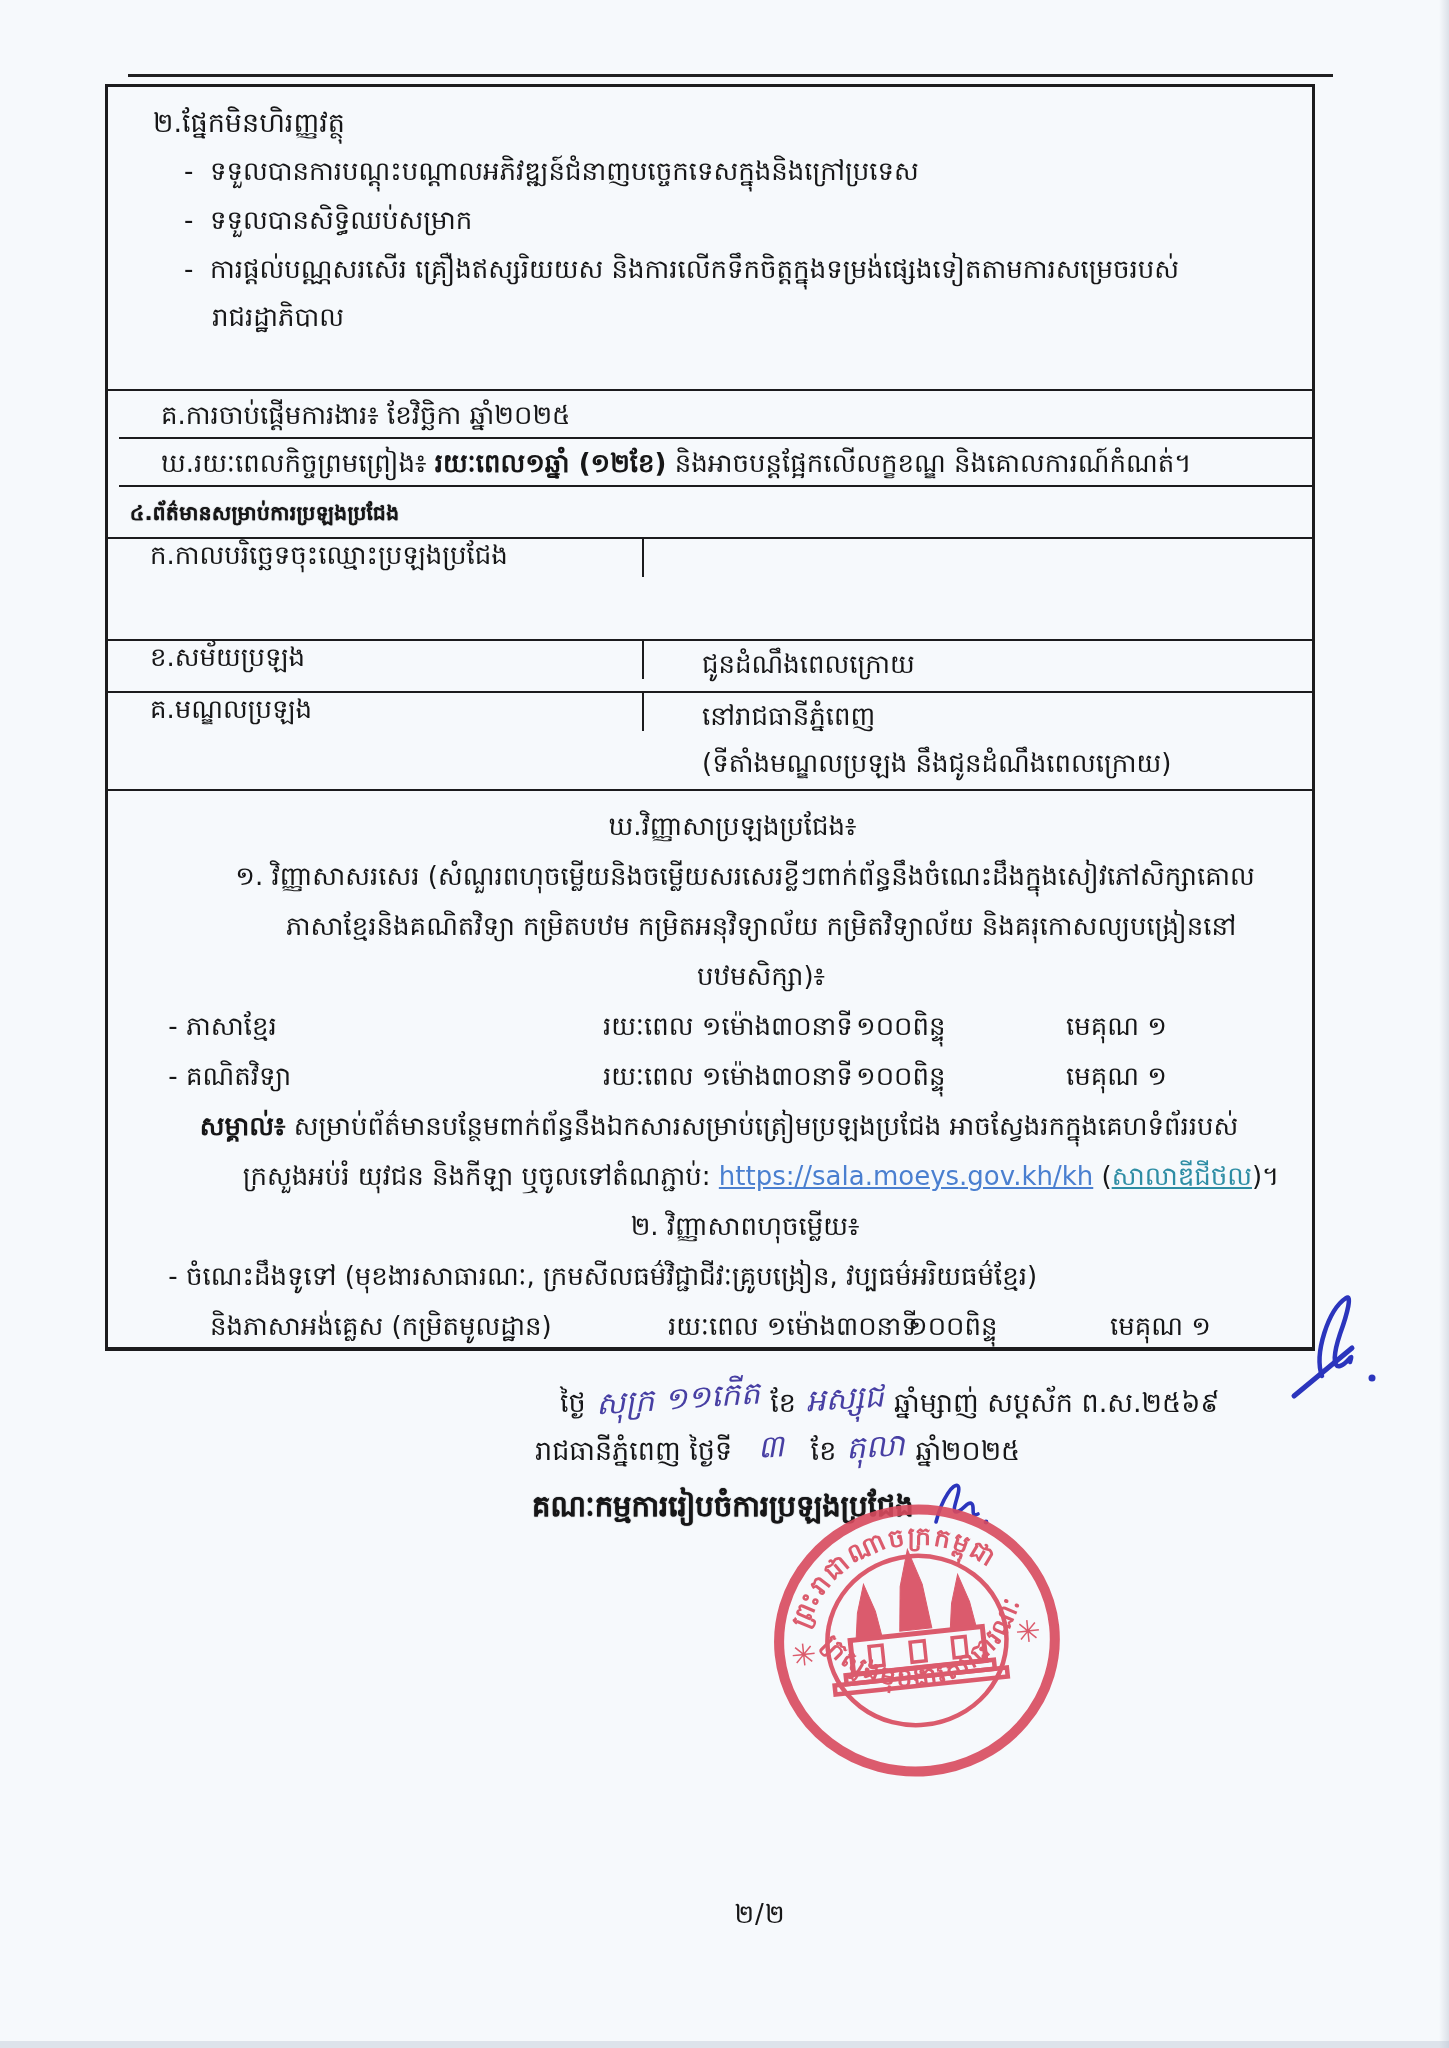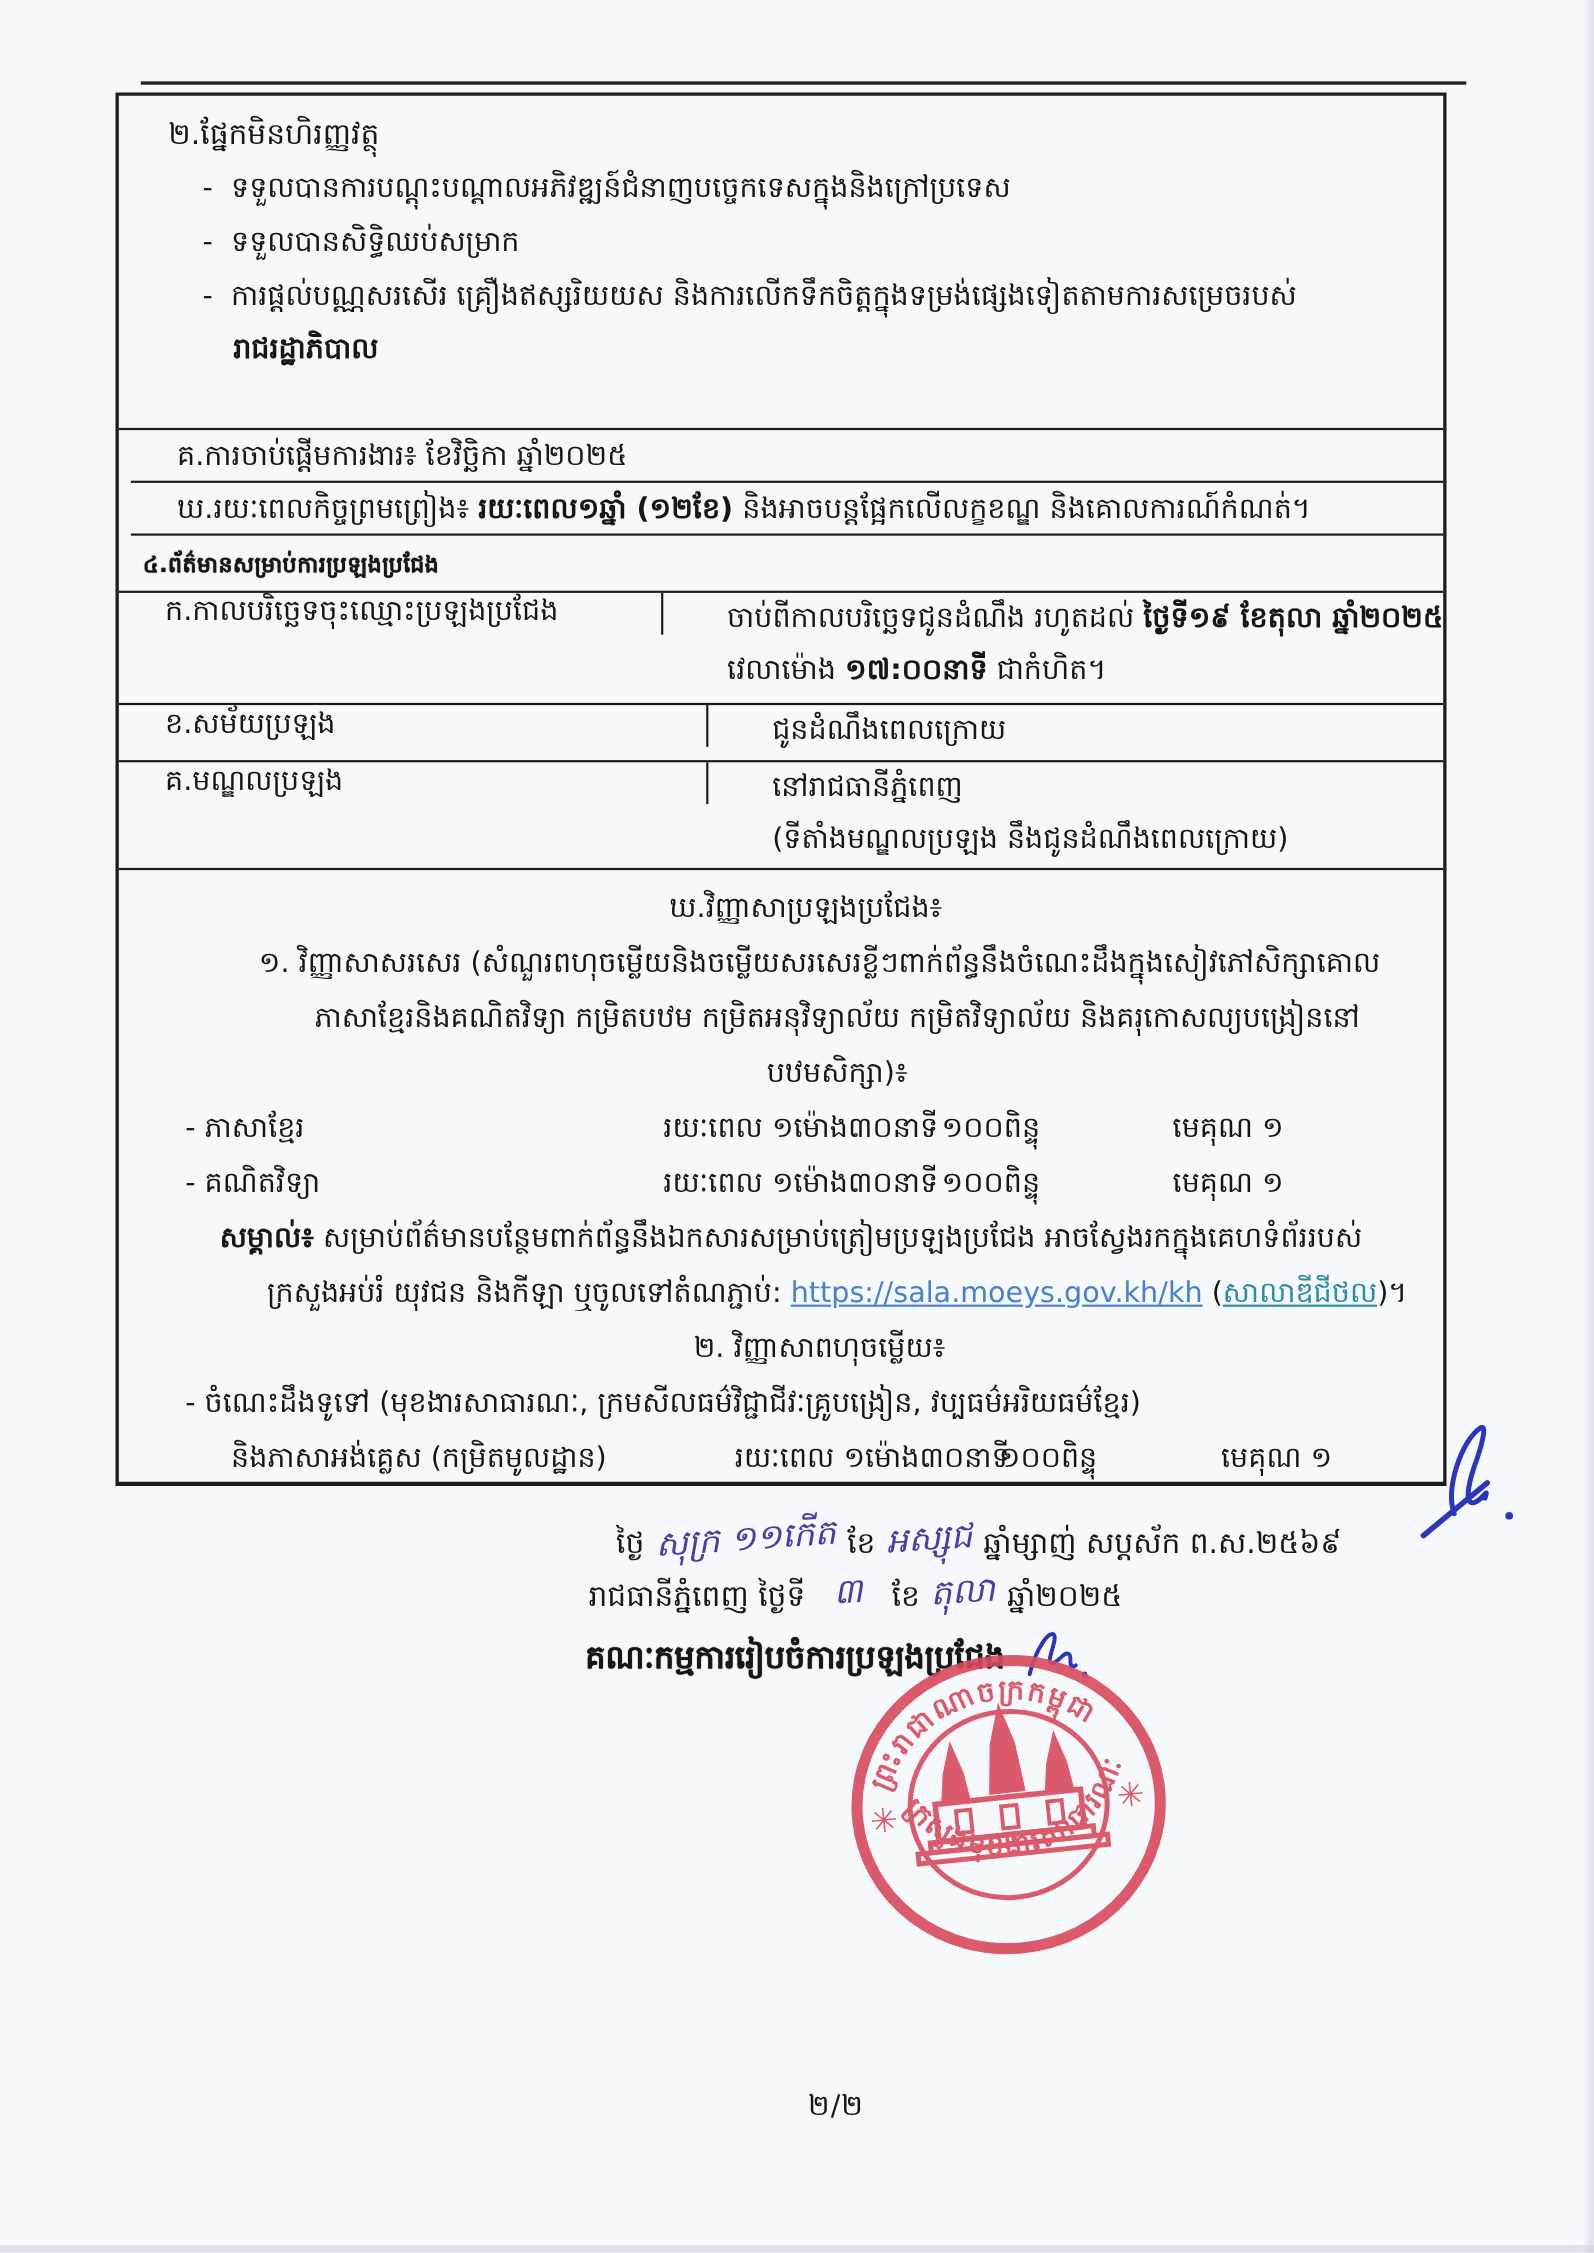--- a/index.html
+++ b/index.html
@@ -35,21 +35,21 @@
   }
   .r{position:relative;border-bottom:2px solid var(--border);}
   .r:last-child{border-bottom:none;}
   .kh-line{white-space:nowrap;overflow:hidden;font-size:26px;}
   .b{font-weight:bold;}
 
   
   .r-sec2{height:304px;padding-top:12px;}
   .r-sec2 .title{height:48px;line-height:48px;padding-left:45px;font-size:27px;}
   .r-sec2 .bl{height:49px;line-height:49px;padding-left:76px;}
-  .r-sec2 .cont{height:46px;line-height:46px;padding-left:104px;font-weight:bold;}
+  .r-sec2 .cont{height:46px;line-height:46px;padding-left:104px;}
   .dash{display:inline-block;width:26px;}
 
   
   .r-line{height:48px;line-height:48px;padding-left:42px;margin-left:11px;}
 
   
   .r-sec4h{height:52px;line-height:52px;padding-left:22px;font-size:20px;font-weight:bold;
     letter-spacing:.5px;text-shadow:0 0 1px var(--ink);}
 
   
@@ -114,28 +114,20 @@
     <div class="r r-line kh-line">គ.ការចាប់ផ្តើមការងារ៖ ខែវិច្ឆិកា ឆ្នាំ២០២៥</div>
 
     <div class="r r-line kh-line">
       <span>ឃ.រយៈពេលកិច្ចព្រមព្រៀង៖ </span><span class="b">រយៈពេល១ឆ្នាំ (១២ខែ)</span><span> និងអាចបន្តផ្អែកលើលក្ខខណ្ឌ និងគោលការណ៍កំណត់។</span>
     </div>
 
     <div class="r r-sec4h kh-line">៤.ព័ត៌មានសម្រាប់ការប្រឡងប្រជែង</div>
 
     <div class="r r-a cols">
       <div class="cl kh-line">ក.កាលបរិច្ឆេទចុះឈ្មោះប្រឡងប្រជែង</div>
-      <div class="cr">
-        <div class="kh-line">
-          <span>ចាប់ពីកាលបរិច្ឆេទជូនដំណឹង រហូតដល់ </span><span class="b">ថ្ងៃទី១៩ ខែតុលា ឆ្នាំ២០២៥</span>
-        </div>
-        <div class="kh-line">
-          <span>វេលាម៉ោង </span><span class="b">១៧:០០នាទី</span><span> ជាកំហិត។</span>
-        </div>
-      </div>
     </div>
 
     <div class="r r-b cols">
       <div class="cl kh-line">ខ.សម័យប្រឡង</div>
       <div class="cr">
           <div class="kh-line">ជូនដំណឹងពេលក្រោយ</div>
         </div>
     </div>
 
     <div class="r r-c cols">

